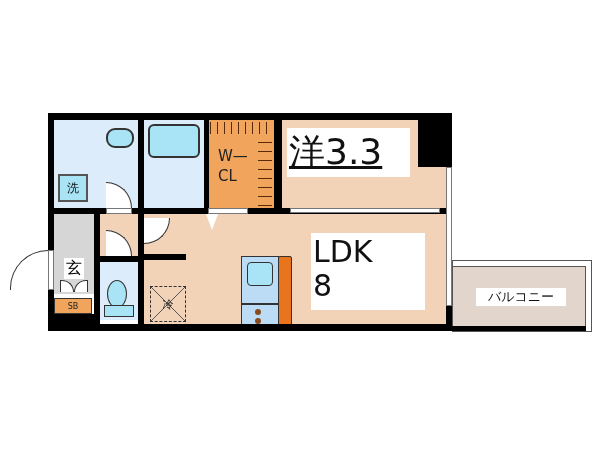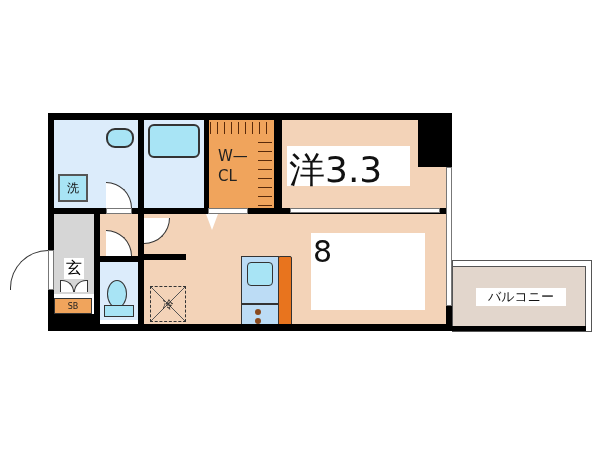--- a/index.html
+++ b/index.html
@@ -28,21 +28,21 @@
 <div class="room" style="left:208px;top:120px;width:66px;height:88px;background:#f0a45c;"></div>
 <div class="abs" style="left:210px;top:122px;width:62px;height:12px;background:repeating-linear-gradient(90deg,#5a2a0a 0 1px,transparent 1px 7px);"></div>
 <div class="abs" style="left:258px;top:134px;width:14px;height:72px;background:repeating-linear-gradient(0deg,#5a2a0a 0 1px,transparent 1px 9px);"></div>
 <div class="abs" style="left:218px;top:146px;font-size:15px;line-height:20px;color:#222;">
   <div>W—</div>
   <div>CL</div>
 </div>
 
 <div class="room" style="left:282px;top:120px;width:136px;height:88px;background:#f3d3b8;"></div>
 <div class="room" style="left:418px;top:167px;width:28px;height:41px;background:#f3d3b8;"></div>
-<div class="label-box" style="left:287px;top:146px;width:121px;height:40px;font-size:36px;line-height:48px;padding-left:2px;">洋3.3</div>
+<div class="label-box" style="left:287px;top:128px;width:121px;height:49px;font-size:36px;line-height:48px;padding-left:2px;text-decoration:underline;">洋3.3</div>
 
 <div class="room" style="left:54px;top:214px;width:42px;height:80px;background:#d6d6d6;"></div>
 <div class="abs" style="left:64px;top:258px;font-size:16px;background:#fff;padding:0 2px;">玄</div>
 <div class="abs" style="left:60px;top:280px;width:14px;height:12px;border:1px solid #333;border-bottom:none;border-top-right-radius:12px;background:#fff;"></div>
 <div class="abs" style="left:74px;top:280px;width:14px;height:12px;border:1px solid #333;border-bottom:none;border-top-left-radius:12px;background:#fff;"></div>
 <div class="abs" style="left:54px;top:298px;width:38px;height:16px;background:#f0a45c;border:1px solid #333;font-size:8px;display:flex;align-items:center;justify-content:center;color:#222;">
   <span>SB</span>
 </div>
 <div class="abs" style="left:10px;top:250px;width:38px;height:40px;border-top:1.5px solid #333;border-left:1.5px solid #333;border-top-left-radius:40px;background:#fff;"></div>
 
@@ -51,20 +51,21 @@
 
 <div class="room" style="left:100px;top:262px;width:38px;height:58px;background:#dcecfb;"></div>
 <div class="abs" style="left:107px;top:280px;width:20px;height:28px;border:1.5px solid #333;border-radius:50%;background:#a8e4f5;"></div>
 <div class="abs" style="left:104px;top:305px;width:30px;height:12px;border:1.5px solid #333;background:#a8e4f5;"></div>
 
 <div class="room" style="left:144px;top:214px;width:302px;height:110px;background:#f3d3b8;"></div>
 <div class="abs" style="left:144px;top:218px;width:26px;height:26px;border-bottom:1.5px solid #333;border-right:1.5px solid #333;border-bottom-right-radius:26px;background:#fff;"></div>
 <div class="wall" style="left:138px;top:254px;width:48px;height:6px;"></div>
 <div class="abs" style="left:206px;top:214px;width:0;height:0;border-left:6px solid transparent;border-right:6px solid transparent;border-top:16px solid #fff;"></div>
 <div class="label-box" style="left:311px;top:233px;width:110px;height:73px;font-size:30px;line-height:34px;padding:2px 2px;">
+  <div>LDK</div>
   <div>8</div>
 </div>
 
 <div class="abs" style="left:150px;top:286px;width:36px;height:36px;border:1.5px dashed #333;background:linear-gradient(45deg,transparent 49%,#555 49.5%,#555 50.5%,transparent 51%),linear-gradient(-45deg,transparent 49%,#555 49.5%,#555 50.5%,transparent 51%);display:flex;align-items:center;justify-content:center;font-size:11px;color:#222;">
   <span>冷</span>
 </div>
 
 <div class="abs" style="left:241px;top:256px;width:38px;height:73px;background:#bcdcf5;border:1.5px solid #333;"></div>
 <div class="abs" style="left:247px;top:262px;width:26px;height:24px;border:1.5px solid #333;border-radius:4px;background:#a8e4f5;"></div>
 <div class="abs" style="left:241px;top:303px;width:38px;height:1.5px;background:#333;"></div>

